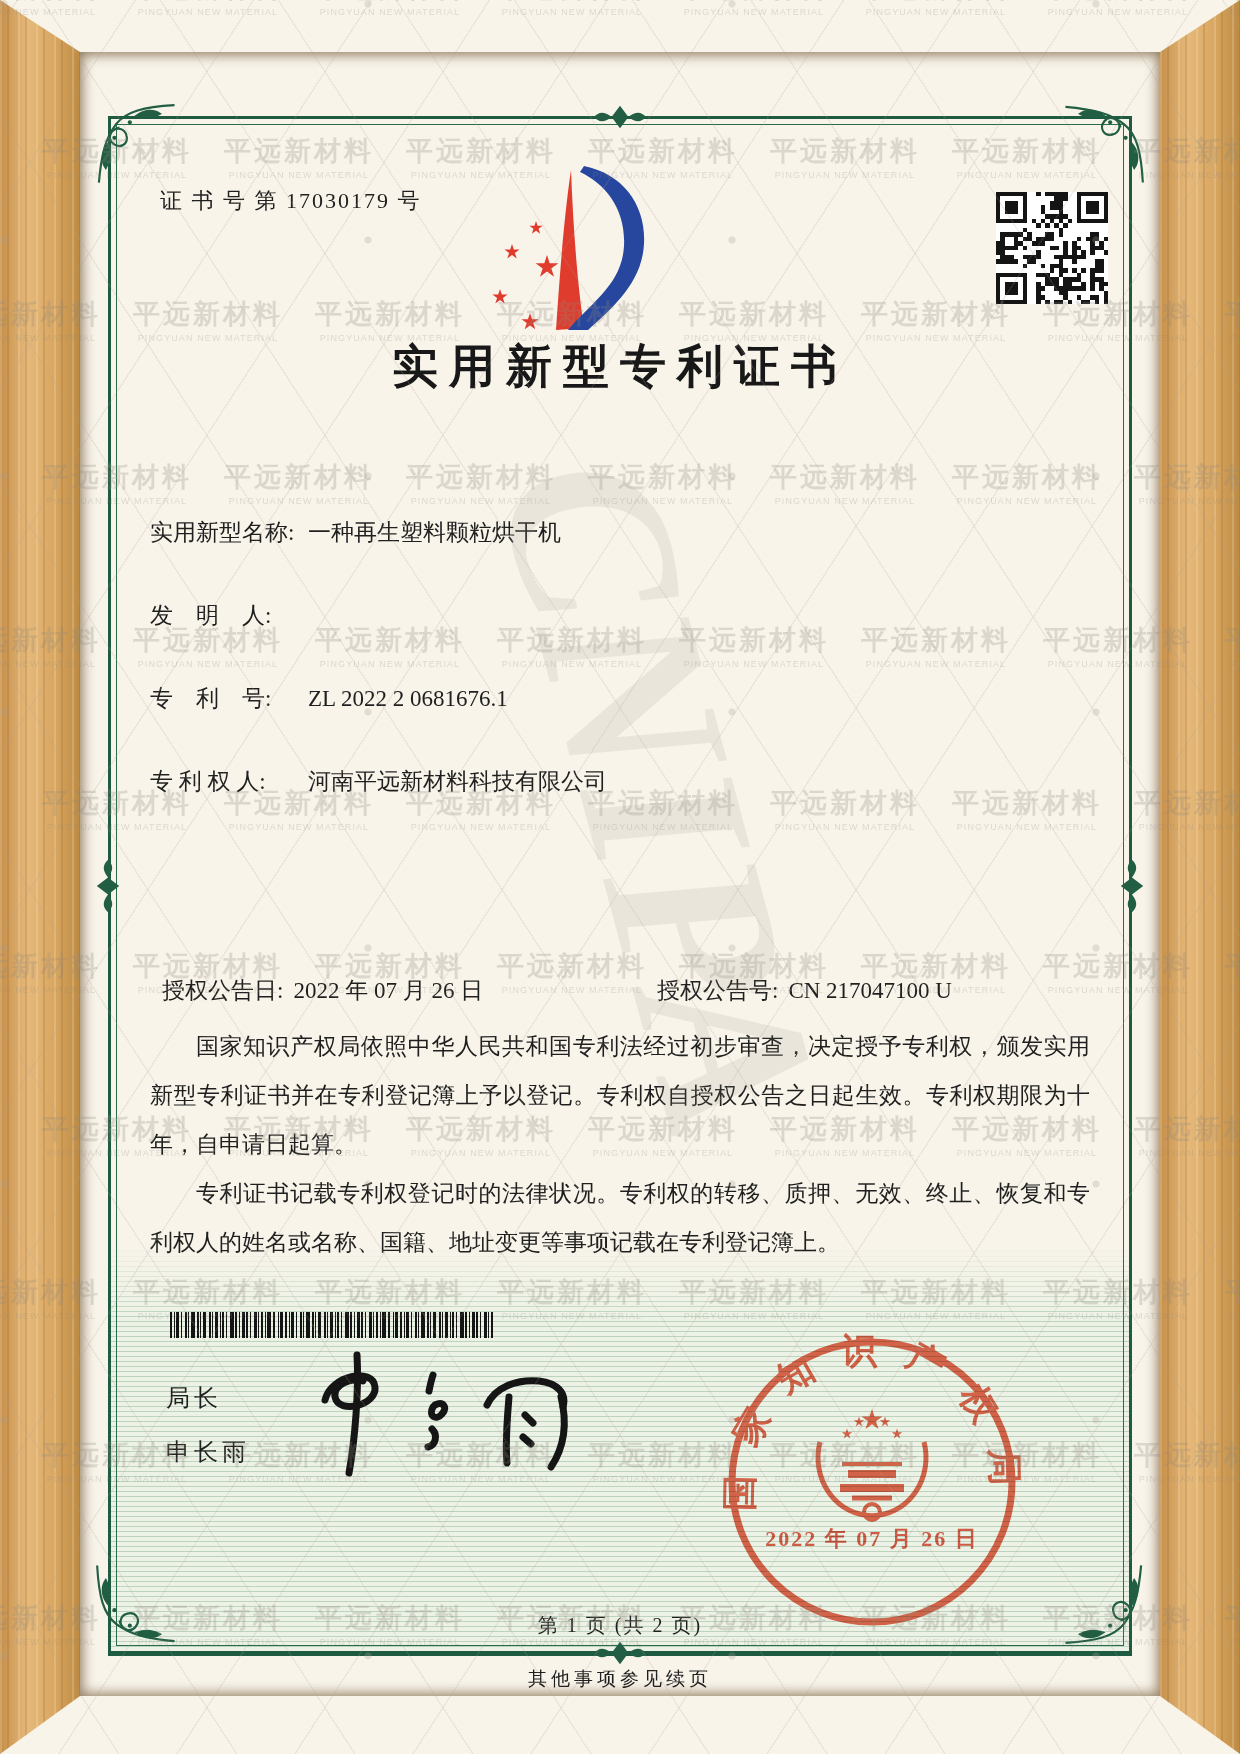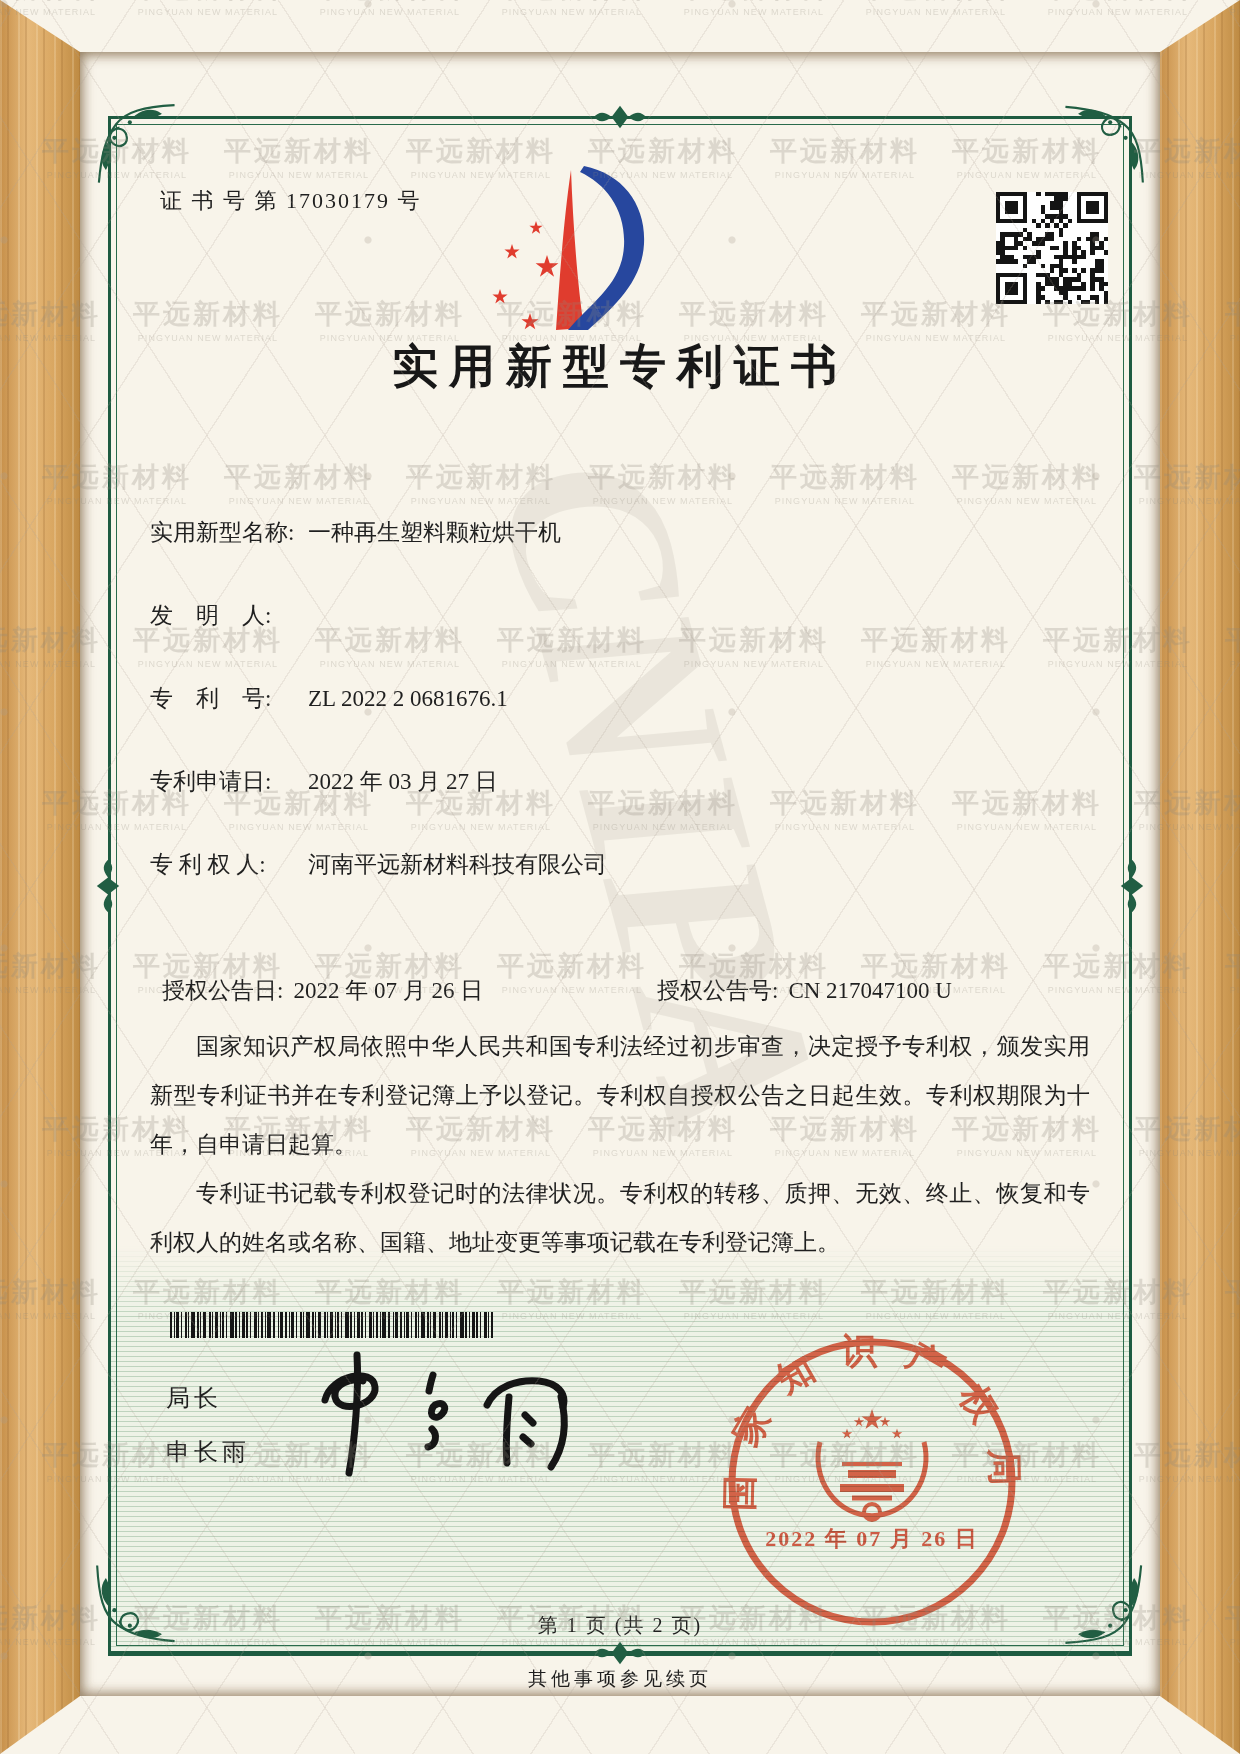--- a/index.html
+++ b/index.html
@@ -461,24 +461,20 @@
         <span class="fvalue">一种再生塑料颗粒烘干机</span>
       </div>
       <div class="field">
         <span class="flabel">发　明　人:</span>
       </div>
       <div class="field">
         <span class="flabel">专　利　号:</span>
         <span class="fvalue">ZL 2022 2 0681676.1</span>
       </div>
       <div class="field">
-        <span class="flabel">专利申请日:</span>
-        <span class="fvalue">2022 年 03 月 27 日</span>
-      </div>
-      <div class="field">
         <span class="flabel">专 利 权 人:</span>
         <span class="fvalue">河南平远新材料科技有限公司</span>
       </div>
     </div>
 
     <div class="grant-row">
       <div class="field g1">
         <span class="flabel">授权公告日:</span>
         <span>2022 年 07 月 26 日</span>
       </div>

